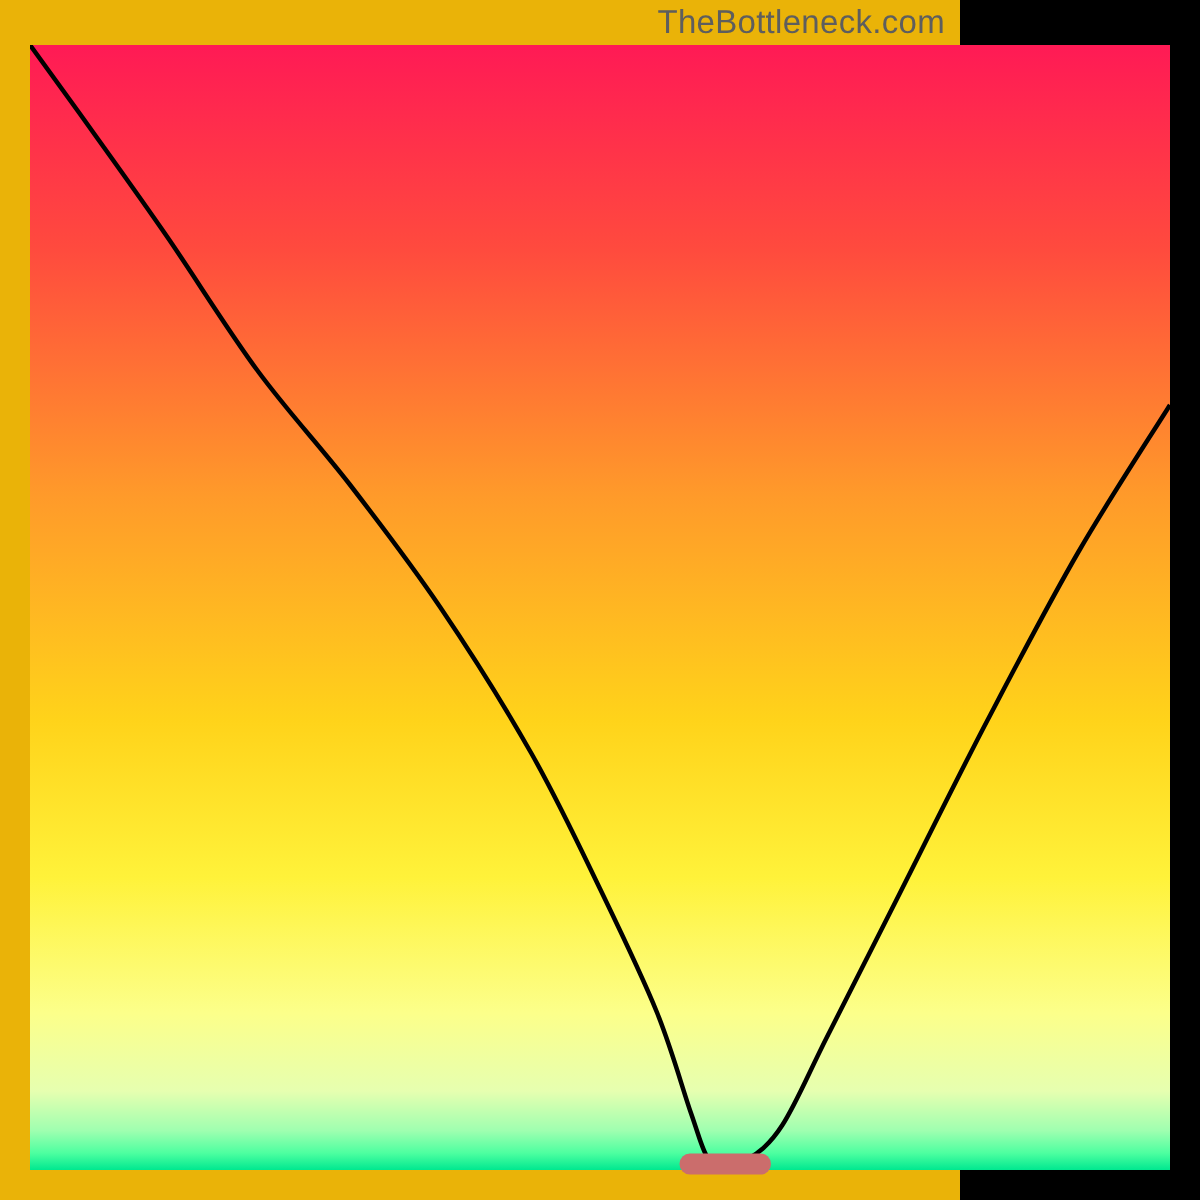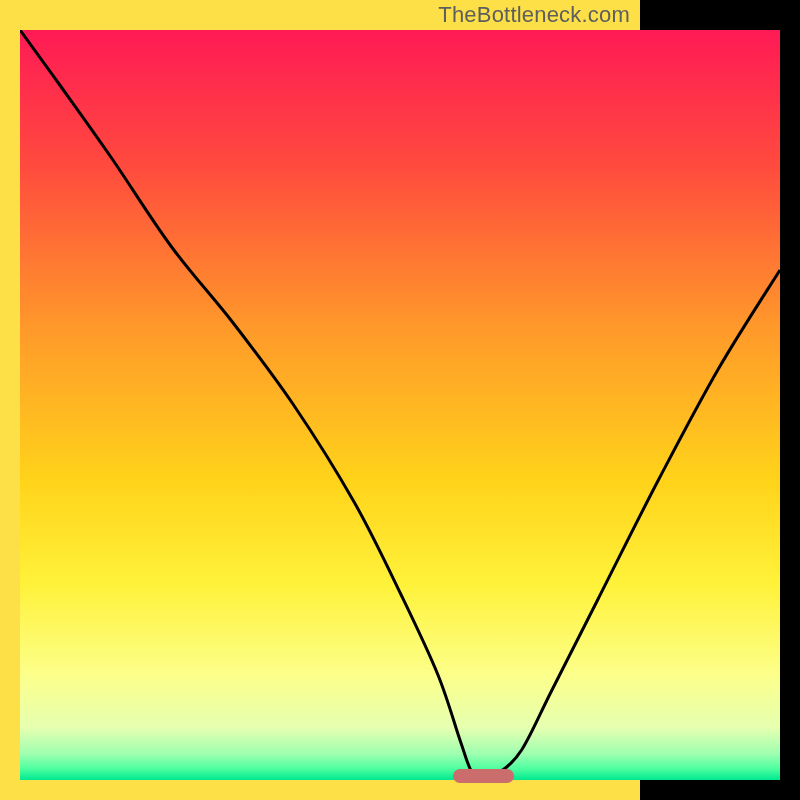--- a/index.html
+++ b/index.html
@@ -7,21 +7,21 @@
     padding: 0;
     width: 800px;
     height: 800px;
     background: #000;
     overflow: hidden;
   }
   .outer {
     position: relative;
     width: 640px;
     height: 800px;
-    background: #fde047;
+    background: #eab308;
   }
   .watermark {
     position: absolute;
     top: 2px;
     right: 10px;
     font-family: Arial, Helvetica, sans-serif;
     font-size: 22px;
     color: #5e5e5e;
     font-weight: 500;
     letter-spacing: 0.2px;

